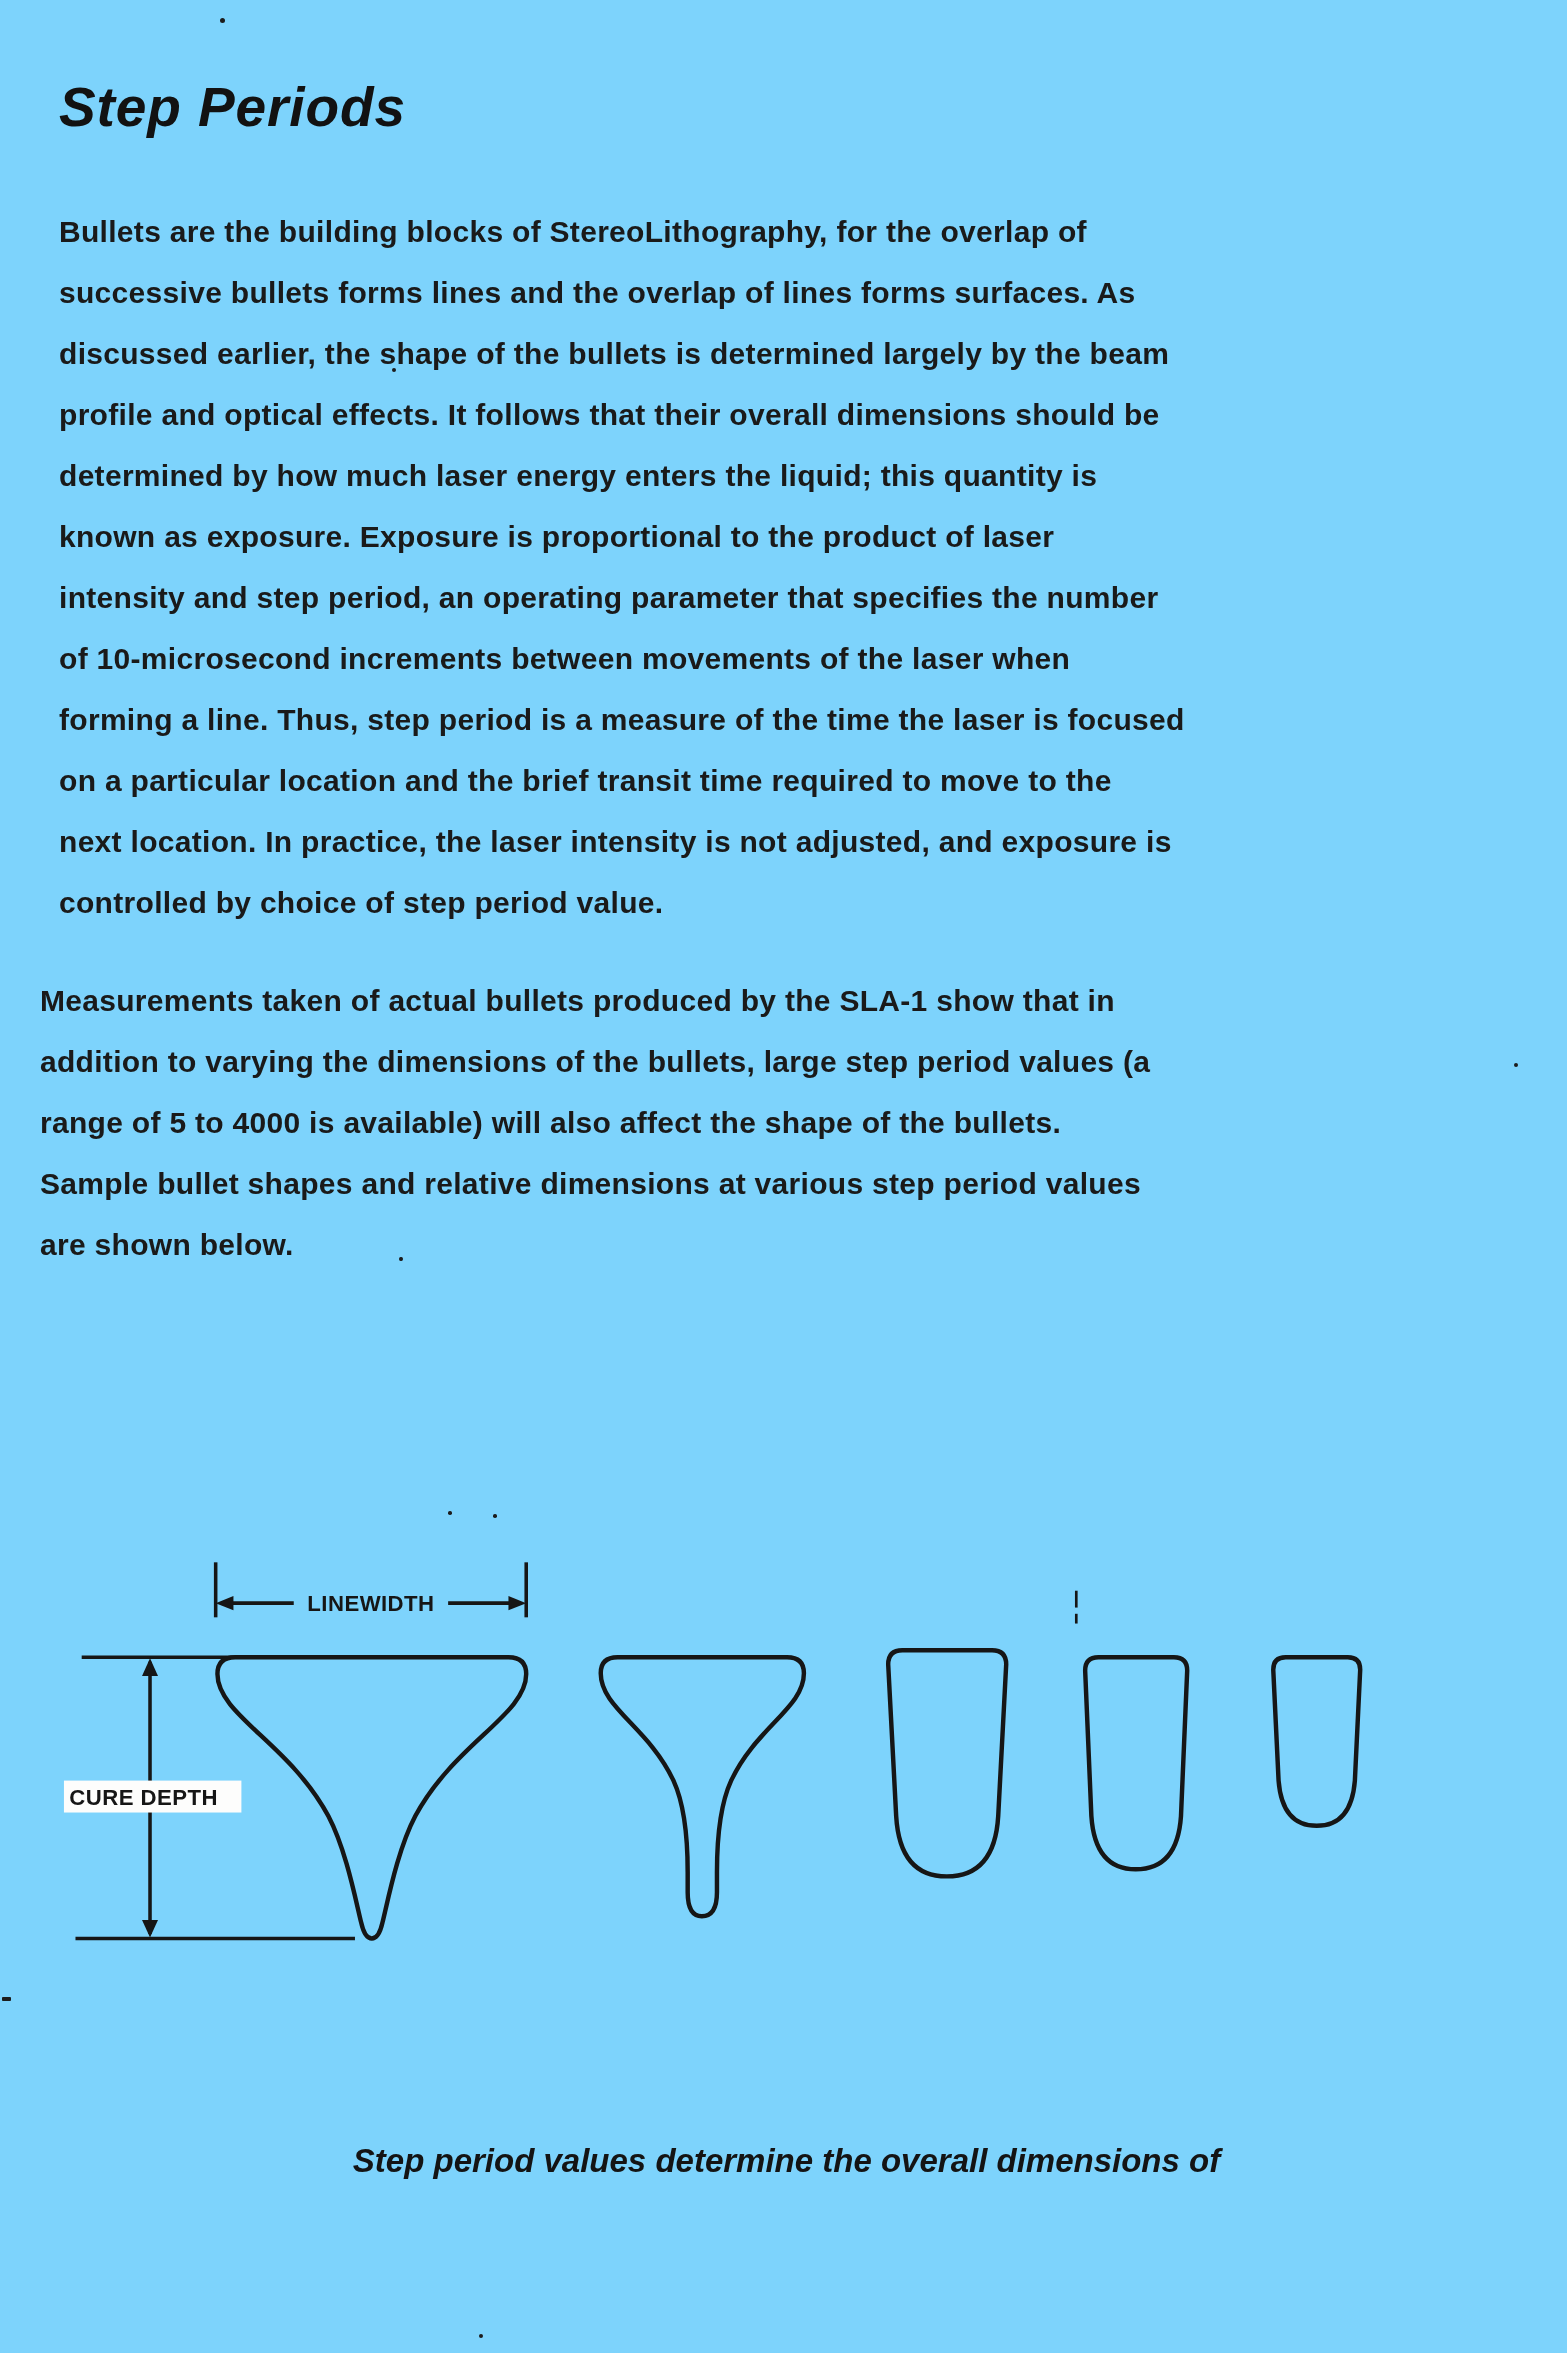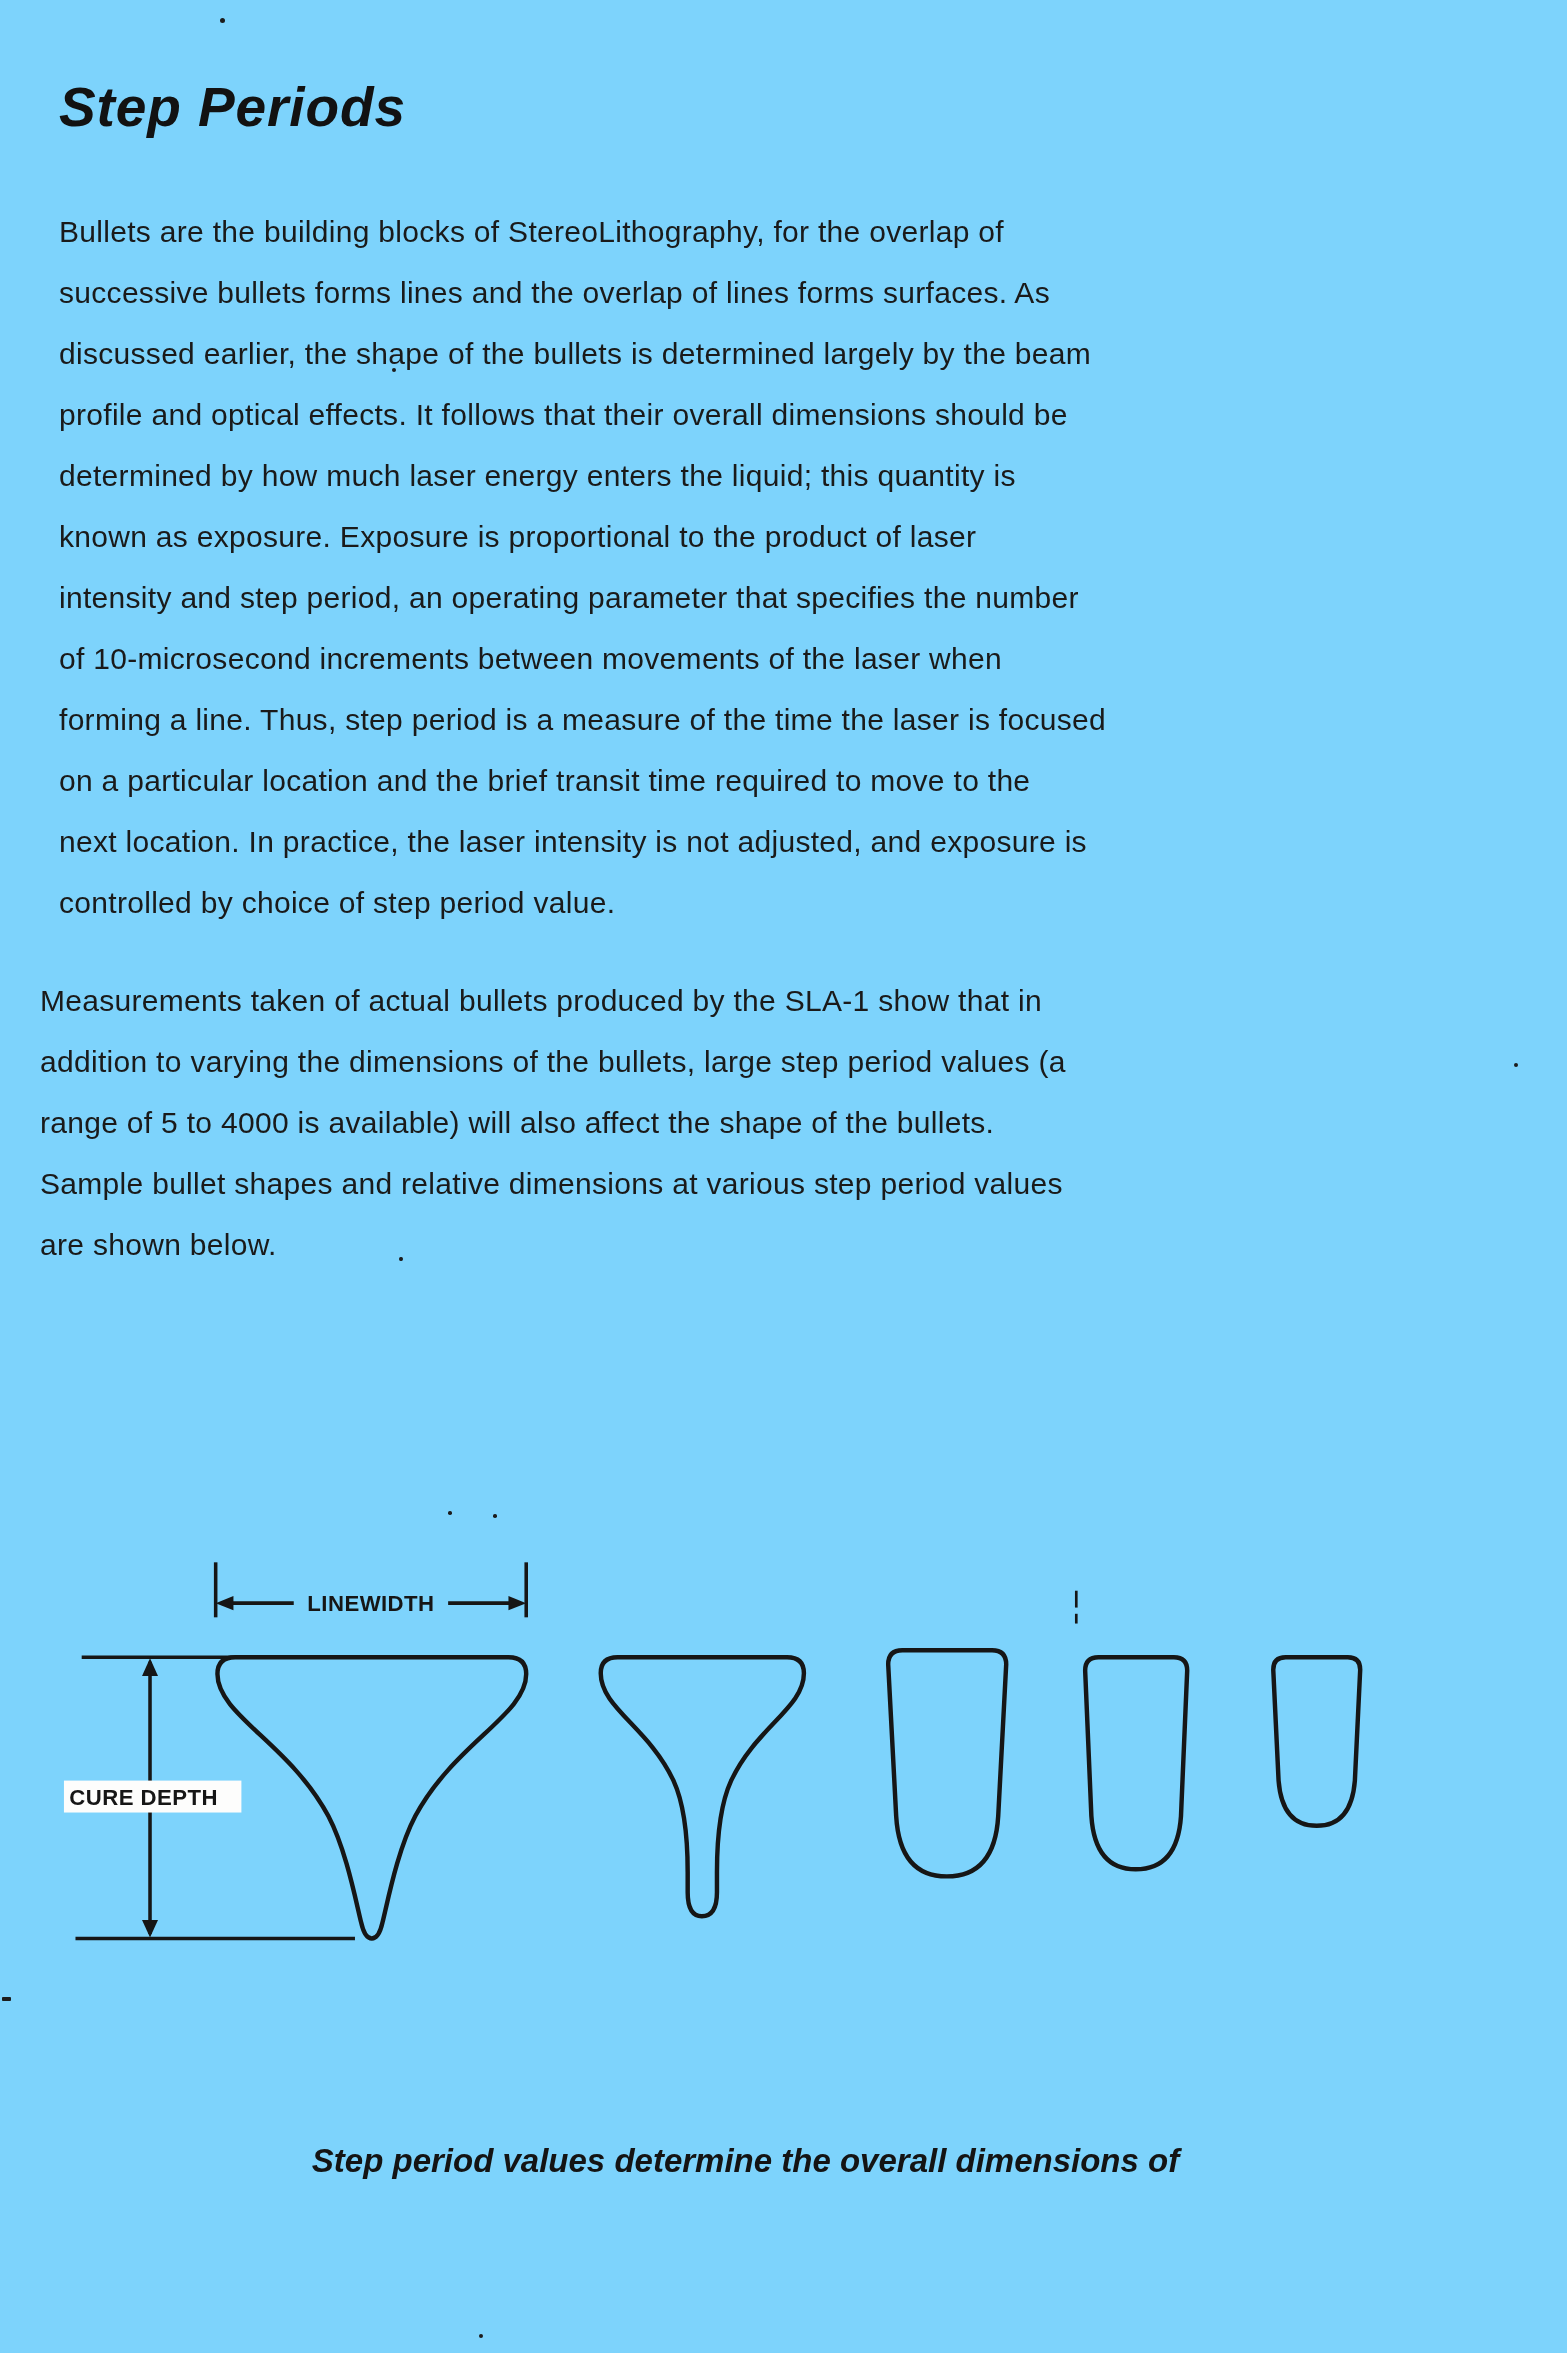--- a/index.html
+++ b/index.html
@@ -23,21 +23,21 @@
     letter-spacing: 0.9px;
     color: #121212;
   }
 
   .body-text {
     white-space: pre-line;
     margin: 62px 59px 0 59px;
     width: 1447px;
     font-size: 30px;
     line-height: 61px;
-    font-weight: 400;
+    font-weight: 700;
     letter-spacing: 0.3px;
     color: #1a1a1a;
   }
 
   .body-text.second { margin-top: 37px; margin-left: 40px; }
 
   .figure { margin: 0; }
 
   .diagram {
     display: block;
@@ -54,20 +54,21 @@
   .caption {
     display: block;
     margin-top: 162px;
     width: 1491px;
     text-align: center;
     font-size: 33px;
     line-height: 50px;
     font-weight: 700;
     font-style: italic;
     color: #141414;
+    margin-left: 41px;
   }
   .cap-line { display: block; }
 
   .artifact {
     position: absolute;
     background: #1c1c1c;
     border-radius: 50%;
   }
   .a1 { left: 220px; top: 18px;  width: 5.3px;  height: 5.3px; }
   .a2 { left: 1514px; top: 1063px; width: 4.4px; height: 4.4px; }

